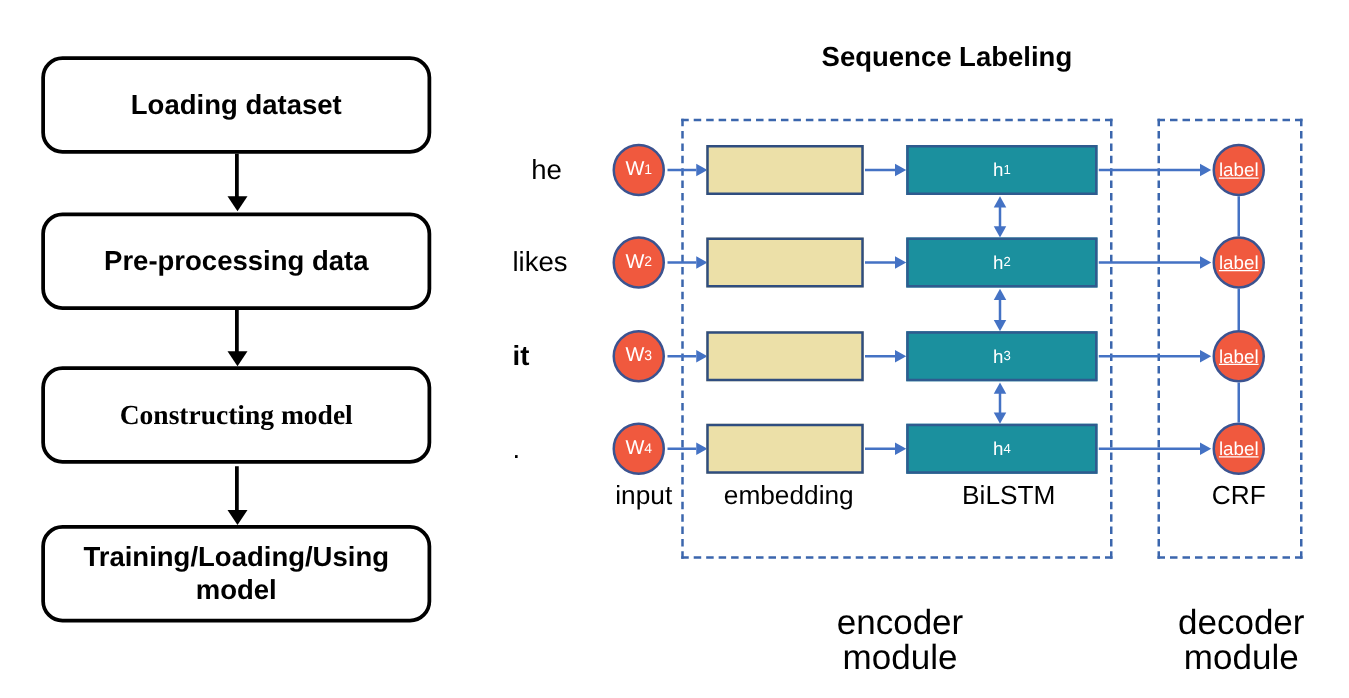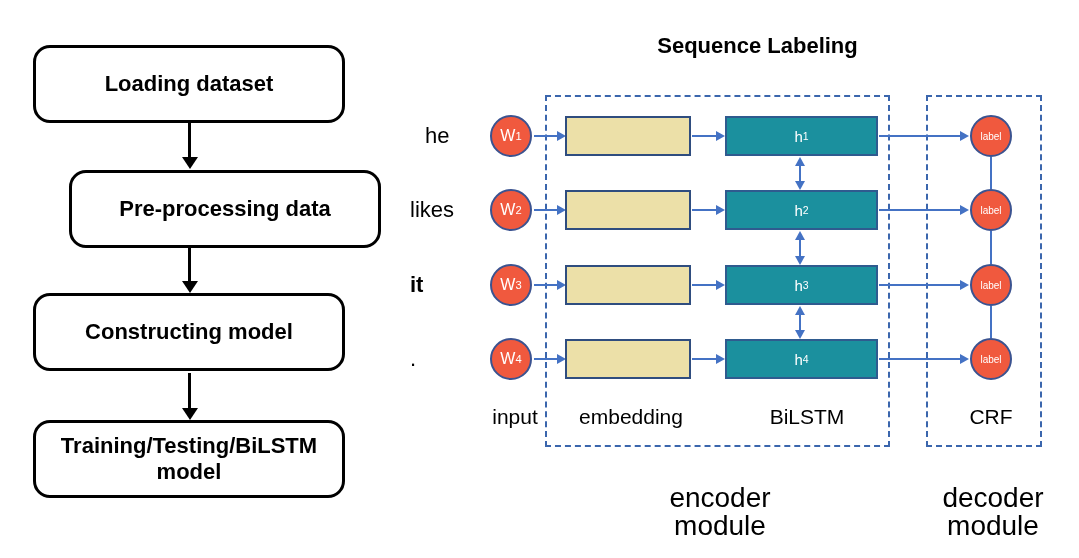--- a/index.html
+++ b/index.html
@@ -83,21 +83,21 @@
     height: 42px;
     border-radius: 50%;
     background: #f0593e;
     border: 2px solid #3b5390;
     display: flex;
     align-items: center;
     justify-content: center;
     color: #ffffff;
   }
   .wcircle { font-size: 16px; }
-  .lcircle { font-size: 10px; }
+  .lcircle { font-size: 15px; text-decoration: underline; }
   .sub { font-size: 0.7em; }
   .embbox {
     position: absolute;
     left: 565px;
     width: 126px;
     height: 40px;
     background: #ece0a8;
     border: 2px solid #2f4d7f;
   }
   .tealbox {
@@ -154,21 +154,21 @@
     border-top: 9px solid #4472c4;
   }
   .connector {
     position: absolute;
     left: 990px;
     width: 2px;
     background: #4472c4;
   }
   .col-label {
     position: absolute;
-    top: 405px;
+    top: 385px;
     text-align: center;
     font-size: 21px;
     color: #000000;
   }
   .module-label {
     position: absolute;
     top: 484px;
     width: 140px;
     text-align: center;
     font-size: 28px;
@@ -180,31 +180,31 @@
 <body>
 
 <div class="canvas">
 
   <div>
     <div class="fbox" style="top:45px;">Loading dataset</div>
     <div class="flow-arrow" style="top:123px;height:46px;">
       <div class="stem" style="height:36px;"></div>
         <div class="head"></div>
     </div>
-    <div class="fbox" style="top:170px;margin-left:36px;">Pre-processing data</div>
+    <div class="fbox" style="top:170px;">Pre-processing data</div>
     <div class="flow-arrow" style="top:248px;height:45px;">
       <div class="stem" style="height:35px;"></div>
         <div class="head"></div>
     </div>
-    <div class="fbox" style="top:293px;">Constructing model</div>
+    <div class="fbox" style="top:293px;font-family:Liberation Serif, serif;">Constructing model</div>
     <div class="flow-arrow" style="top:373px;height:47px;">
       <div class="stem" style="height:37px;"></div>
         <div class="head"></div>
     </div>
-    <div class="fbox" style="top:420px;">Training/Testing/BiLSTM model</div>
+    <div class="fbox" style="top:420px;">Training/Loading/Using model</div>
   </div>
 
   <div>
 
     <div class="title">Sequence Labeling</div>
 
     <div class="dashed-box" style="left:545px;top:95px;width:345px;height:352px;"></div>
     <div class="dashed-box" style="left:926px;top:95px;width:116px;height:352px;"></div>
 
     <div class="word" style="top:123px;margin-left:15px;">he</div>

